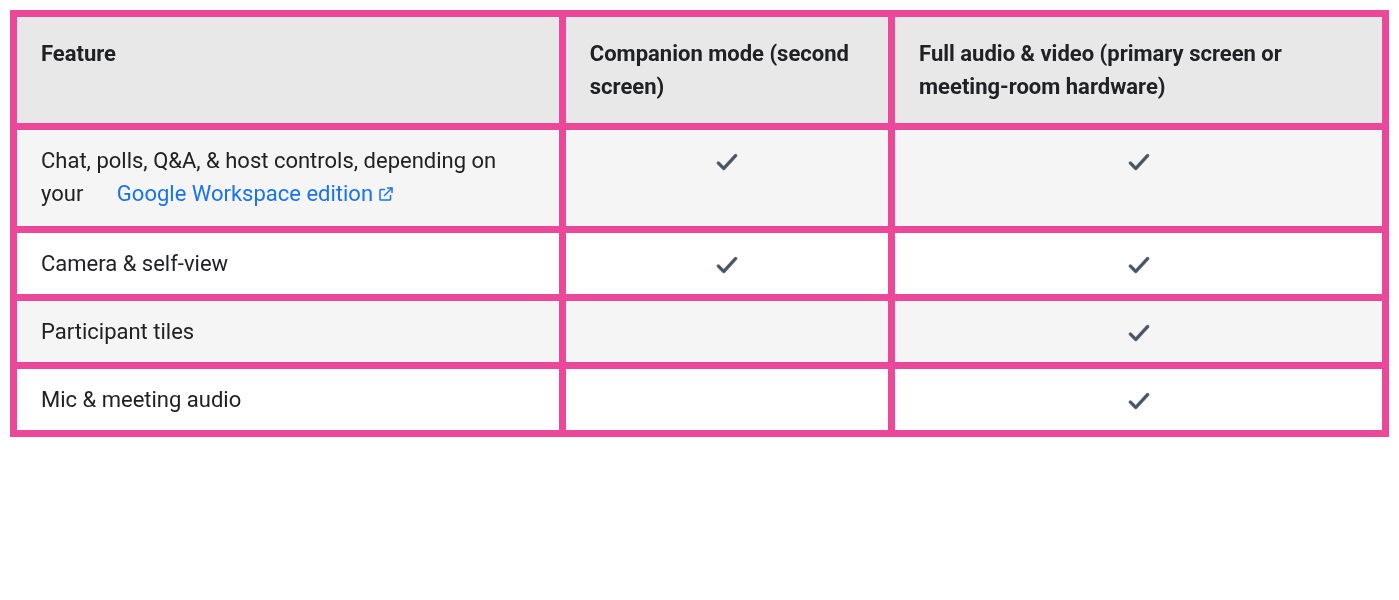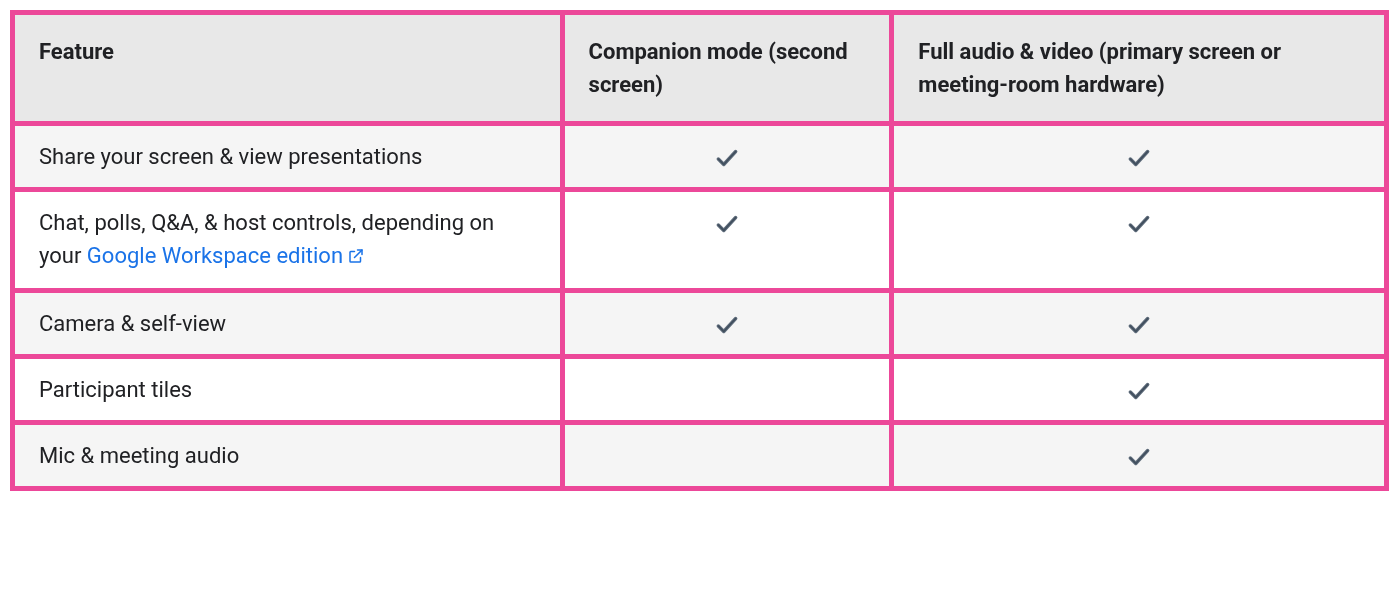--- a/index.html
+++ b/index.html
@@ -12,21 +12,21 @@
       background: #fff;
       padding: 10px;
       color: #202124;
     }
     table {
       border-collapse: collapse;
       width: 100%;
       max-width: 1379px;
     }
     th, td {
-      border: 5px solid #ec4899;
+      border: 7px solid #ec4899;
       text-align: left;
       vertical-align: top;
       font-size: 22px;
       line-height: 1.5;
     }
     th {
       background: #e8e8e8;
       font-weight: 700;
       padding: 20px 24px;
     }
@@ -57,20 +57,21 @@
       vertical-align: middle;
     }
     .check svg {
       width: 26px;
       height: 26px;
       display: block;
     }
     a.link {
       color: #1a73e8;
       text-decoration: none;
+      margin-left: 28px;
     }
     .ext-icon {
       display: inline-block;
       vertical-align: -2px;
       margin-left: 4px;
     }
     .ext-icon svg {
       width: 18px;
       height: 18px;
       display: inline-block;
@@ -81,31 +82,20 @@
 
 <table>
   <thead>
     <tr>
       <th class="col-feature">Feature</th>
       <th class="col-companion">Companion mode (second screen)</th>
       <th class="col-full">Full audio &amp; video (primary screen or meeting-room hardware)</th>
     </tr>
   </thead>
   <tbody>
-  <tr>
-        <td class="col-feature">Share your screen &amp; view presentations</td>
-        <td class="col-companion"><span class="check"><svg viewBox="0 0 24 24" fill="none">
-              <path d="M4 13 L9 18 L20 6" stroke="#5f6c7b" stroke-width="3.2" stroke-linecap="round" stroke-linejoin="round"></path>
-              <path d="M4 13 L9 18 L20 6" stroke="#2b3a4a" stroke-width="1.4" stroke-linecap="round" stroke-linejoin="round" opacity="0.6"></path>
-            </svg></span></td>
-        <td class="col-full"><span class="check"><svg viewBox="0 0 24 24" fill="none">
-              <path d="M4 13 L9 18 L20 6" stroke="#5f6c7b" stroke-width="3.2" stroke-linecap="round" stroke-linejoin="round"></path>
-              <path d="M4 13 L9 18 L20 6" stroke="#2b3a4a" stroke-width="1.4" stroke-linecap="round" stroke-linejoin="round" opacity="0.6"></path>
-            </svg></span></td>
-      </tr>
       <tr>
         <td class="col-feature"><span>Chat, polls, Q&amp;A, &amp; host controls, depending on your </span><a class="link" href="#"><span>Google Workspace edition</span><span class="ext-icon"><svg viewBox="0 0 24 24" fill="none">
                 <path d="M14 4 H20 V10" stroke="#1a73e8" stroke-width="2" stroke-linecap="round" stroke-linejoin="round"></path>
                 <path d="M20 4 L10 14" stroke="#1a73e8" stroke-width="2" stroke-linecap="round" stroke-linejoin="round"></path>
                 <path d="M18 14 V19 A1 1 0 0 1 17 20 H5 A1 1 0 0 1 4 19 V7 A1 1 0 0 1 5 6 H10" stroke="#1a73e8" stroke-width="2" stroke-linecap="round" stroke-linejoin="round"></path>
               </svg></span></a></td>
         <td class="col-companion"><span class="check"><svg viewBox="0 0 24 24" fill="none">
               <path d="M4 13 L9 18 L20 6" stroke="#5f6c7b" stroke-width="3.2" stroke-linecap="round" stroke-linejoin="round"></path>
               <path d="M4 13 L9 18 L20 6" stroke="#2b3a4a" stroke-width="1.4" stroke-linecap="round" stroke-linejoin="round" opacity="0.6"></path>
             </svg></span></td>

